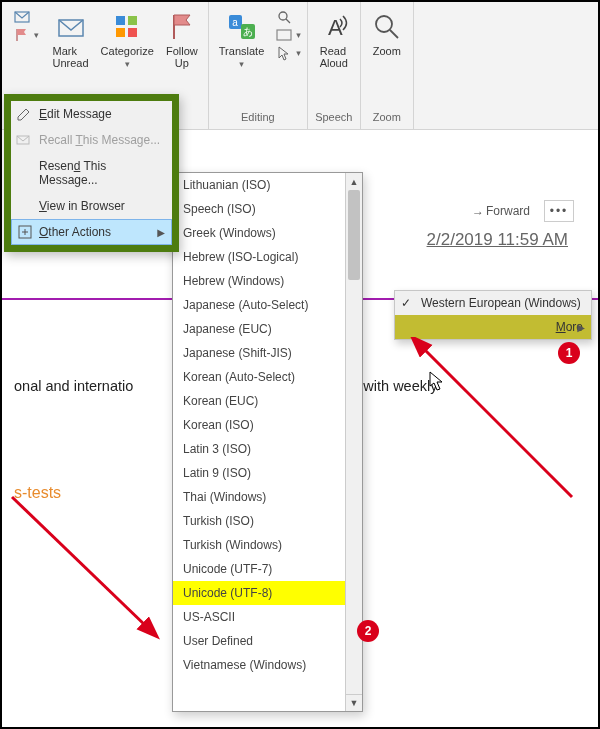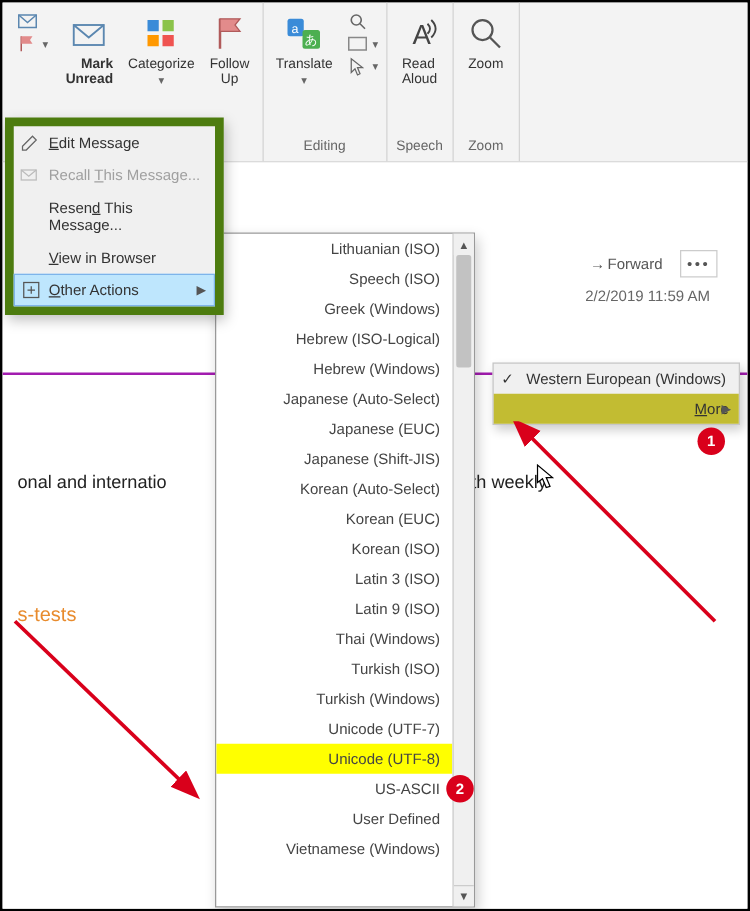--- a/index.html
+++ b/index.html
@@ -13,32 +13,32 @@
   .stack { display: flex; flex-direction: column; gap: 2px; align-items: flex-start; }
   .small-btn { display: flex; align-items: center; gap: 4px; font-size: 12px; color: #333; }
   .small-btn .icon { width: 16px; height: 16px; display:flex; align-items:center; justify-content:center; }
   .context-menu { position: absolute; top: 92px; left: 2px; background: #f0f0f0; border: 7px solid #4d7c0f; width: 175px; box-shadow: 2px 4px 10px rgba(0,0,0,0.25); z-index: 30; }
   .ctx-item { display: flex; align-items: center; padding: 6px 8px 6px 28px; font-size: 12px; color: #333; position: relative; }
   .ctx-item.disabled { color: #a0a0a0; }
   .ctx-item.hover { background: #bee6fd; border: 1px solid #7eb4ea; padding: 5px 7px 5px 27px; }
   .ctx-item .ci-icon { position: absolute; left: 5px; width: 16px; height: 16px; display:flex; align-items:center; justify-content:center; }
   .arrow-right { position: absolute; right: 6px; font-size: 10px; color: #555; }
   .u { text-decoration: underline; }
-  .list-panel { position: absolute; top: 184px; left: 170px; width: 208px; height: 540px; background: #fff; border: 1px solid #999; box-shadow: 2px 4px 10px rgba(0,0,0,0.2); z-index: 25; display: flex; text-align: right; }
+  .list-panel { position: absolute; top: 170px; left: 170px; width: 191px; height: 540px; background: #fff; border: 1px solid #999; box-shadow: 2px 4px 10px rgba(0,0,0,0.2); z-index: 25; display: flex; }
   .list-body { flex: 1; overflow: hidden; }
   .list-item { font-size: 12px; padding: 5px 10px; color: #444; }
   .list-item.hl { background: #ffff00; }
   .scrollbar { width: 17px; background: #f0f0f0; border-left: 1px solid #ccc; position: relative; }
   .sb-btn { height: 17px; background: #f0f0f0; display:flex; align-items:center; justify-content:center; font-size:9px; color:#555; }
   .sb-thumb { position:absolute; top:17px; left:2px; right:2px; height:90px; background:#c2c2c2; border-radius:2px; }
   .email-area { position: absolute; top: 128px; left: 0; right: 0; bottom: 0; background: #fff; }
   .email-head { padding: 10px 12px; border-bottom: 2px solid #a21caf; position: relative; height: 170px; text-align: center; }
   .email-actions { position: absolute; top: 70px; right: 24px; display:flex; gap:14px; align-items:center; font-size:12px; color:#555; }
   .dots-btn { width:30px; height:22px; border:1px solid #ccc; display:flex; align-items:center; justify-content:center; letter-spacing:2px; }
-  .email-date { position:absolute; top:100px; right:30px; font-size:12px; color:#666; }
+  .email-date { position:absolute; top:100px; right:30px; font-size:17px; color:#666;text-decoration:underline; }
   .email-body { padding: 20px 12px; font-size: 14.5px; color: #222; position: relative; }
   .link { color: #e88b2d; font-size: 16px; }
   .sub-menu { position: absolute; top: 288px; right: 6px; width: 198px; background: #f0f0f0; border: 1px solid #c6c6c6; box-shadow: 2px 4px 8px rgba(0,0,0,0.2); z-index: 28; }
   .sub-item { display:flex; align-items:center; padding: 5px 8px 5px 26px; font-size: 12px; color:#333; position: relative; }
   .sub-item .chk { position:absolute; left:6px; font-size:12px; color:#333; }
   .sub-item.highlight { background: #c2bc32; justify-content: flex-end; }
   .badge { position:absolute; width:22px; height:22px; background:#d9001b; border-radius:50%; color:#fff; font-size:12px; font-weight:bold; display:flex; align-items:center; justify-content:center; z-index:40; }
   .badge.b1 { top: 340px; right: 18px; }
   .badge.b2 { top: 618px; left: 355px; }
   .arrow-svg { position:absolute; z-index:35; pointer-events:none; }
@@ -70,21 +70,21 @@
           <span style="font-size:9px;color:#666;">▾</span>
         </div>
       </div>
       <div class="rib-btn">
         <span class="icon">
           <svg width="32" height="32" viewBox="0 0 32 32">
               <rect x="4" y="9" width="24" height="16" fill="none" stroke="#5b87b0" stroke-width="1.5"></rect>
               <path d="M4 9 L16 19 L28 9" fill="none" stroke="#5b87b0" stroke-width="1.5"></path>
             </svg>
         </span>
-        <span style="text-align:right;line-height:1.1;white-space:pre;font-weight:bold;">Mark
+        <span style="text-align:left;line-height:1.1;white-space:pre;">Mark
 Unread</span>
       </div>
       <div class="rib-btn">
         <span class="icon">
           <svg width="32" height="32" viewBox="0 0 32 32">
             <rect x="5" y="5" width="9" height="9" fill="#3a8bd8"></rect>
               <rect x="17" y="5" width="9" height="9" fill="#8bc34a"></rect>
             <rect x="5" y="17" width="9" height="9" fill="#ff9800"></rect>
               <rect x="17" y="17" width="9" height="9" fill="#ef5350"></rect>
           </svg>

